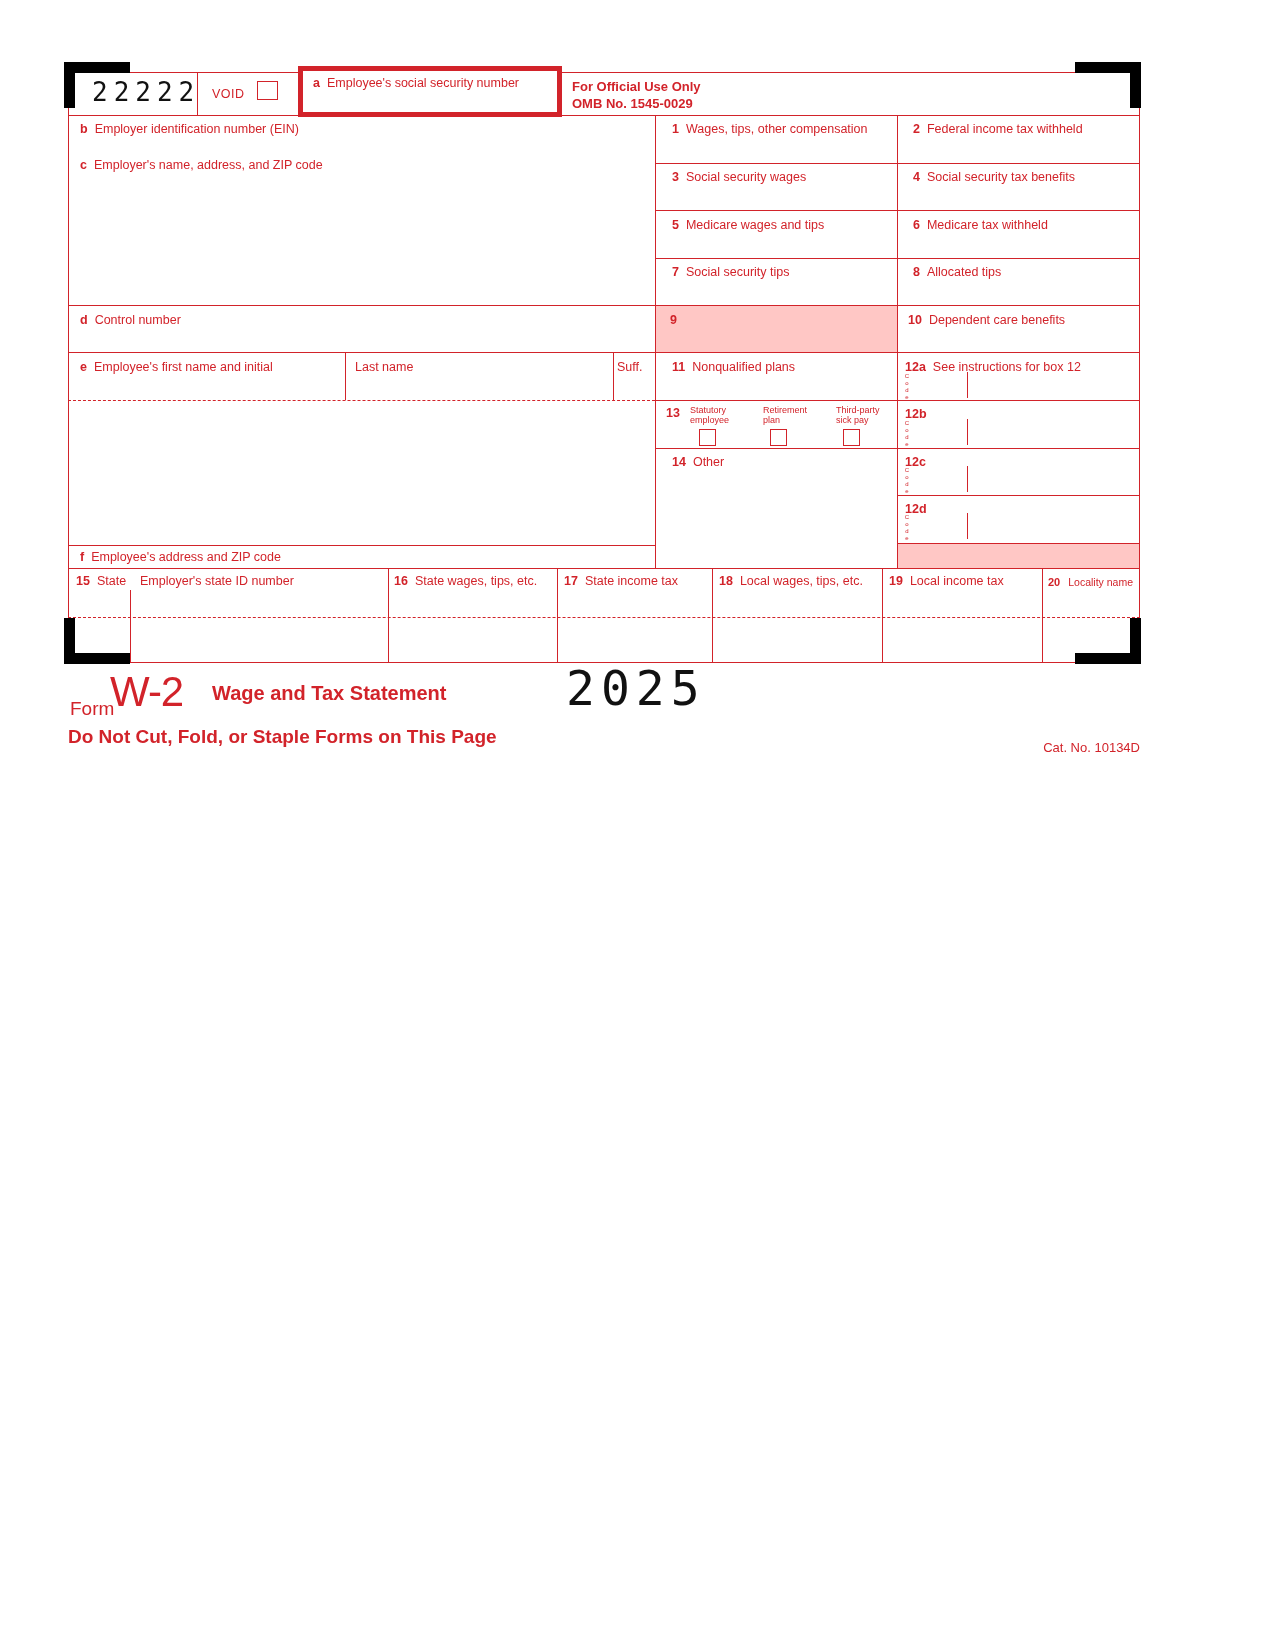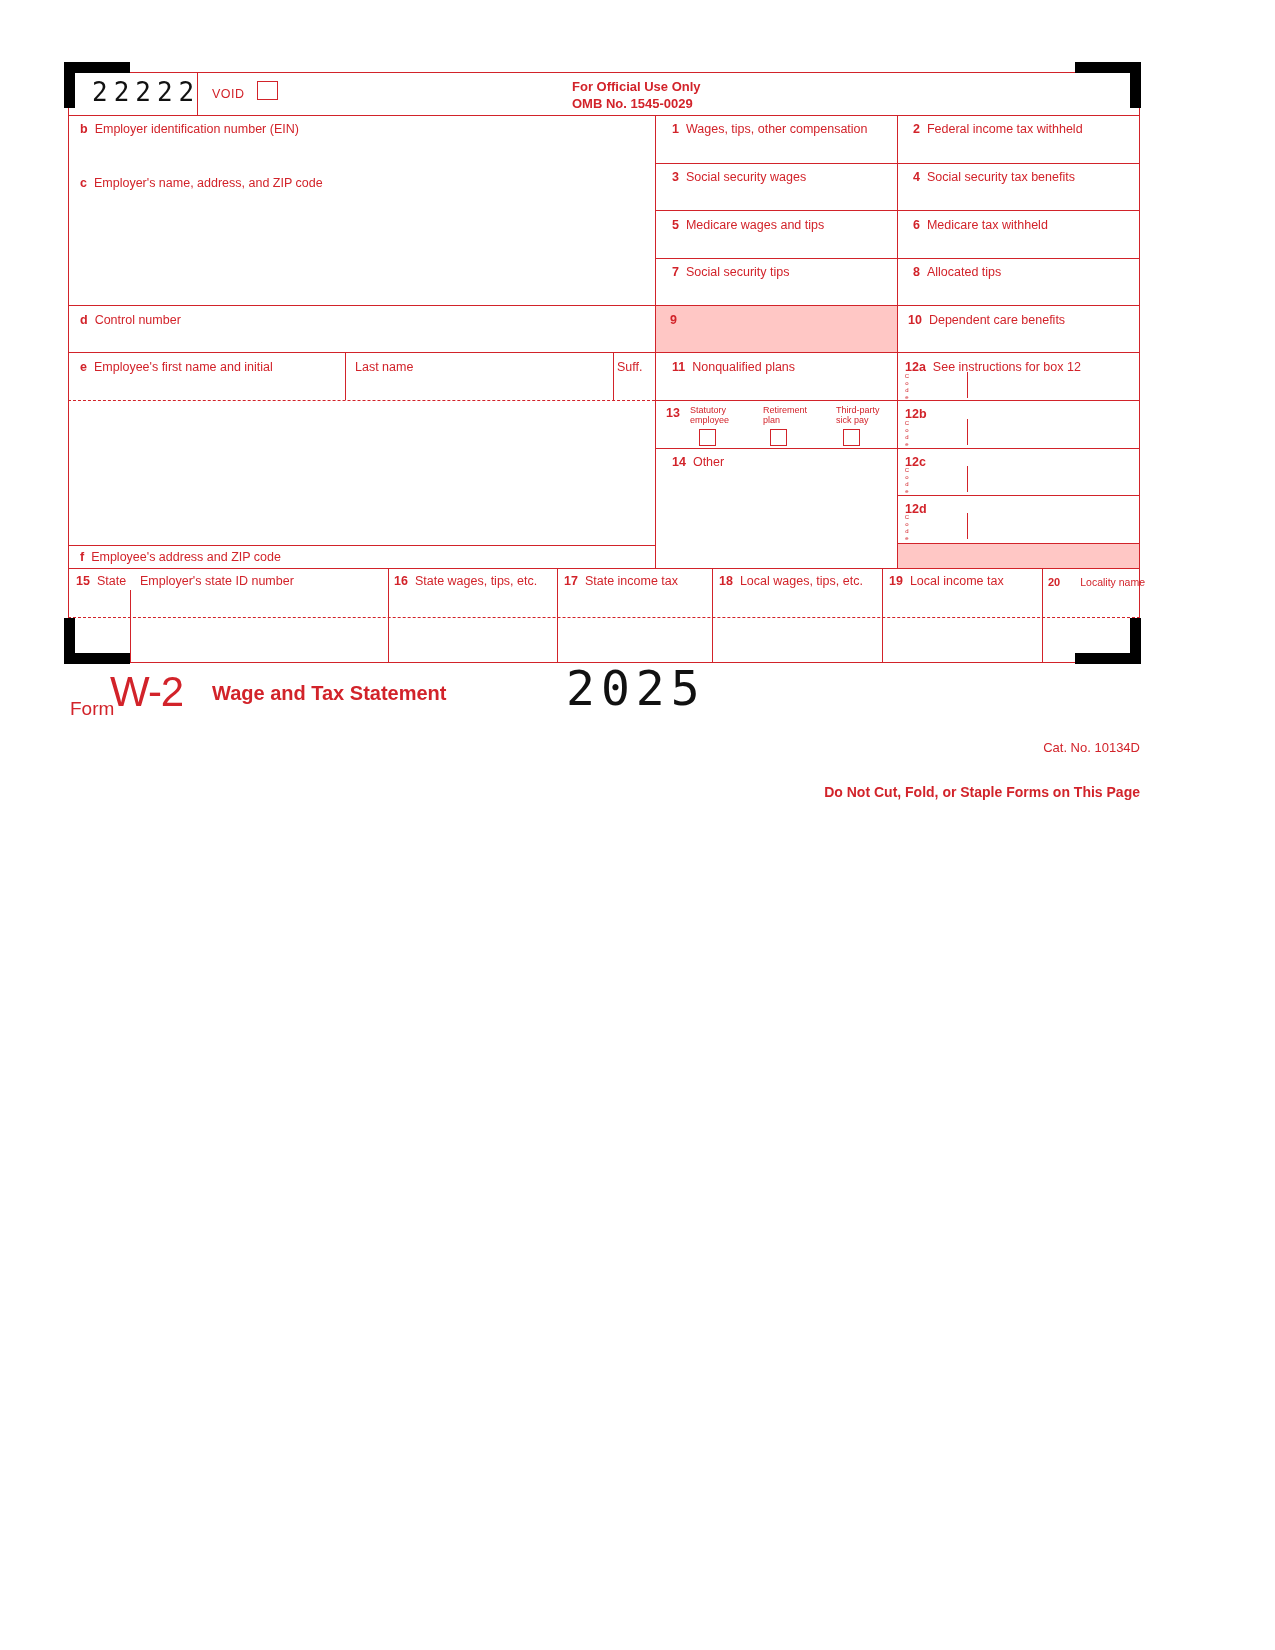--- a/index.html
+++ b/index.html
@@ -21,21 +21,21 @@
     position:absolute;left:68px;top:72px;width:1072px;height:591px;
     border:1px solid var(--red);box-sizing:border-box;
   }
   .shade{position:absolute;background:var(--pink);}
   .hl{position:absolute;height:0;border-top:1px solid var(--red);}
   .hl.dash{border-top-style:dashed;}
   .vl{position:absolute;width:0;border-left:1px solid var(--red);}
   .lbl{position:absolute;font-size:12.5px;line-height:14px;white-space:nowrap;color:var(--red);}
   .lbl .b{font-weight:700;margin-right:7px;}
   .lbl.sm{font-size:10.5px;}
-  .lbl.sm .b{font-size:11px;margin-right:20px;}
+  .lbl.sm .b{font-size:11px;margin-right:8px;}
   .ctrl-num{
     position:absolute;left:92px;top:77px;
     font-family:"DejaVu Sans Mono", monospace;
     font-size:26px;letter-spacing:6px;color:var(--ink);
   }
   .void-lbl{position:absolute;left:212px;top:87px;font-size:12.5px;letter-spacing:0.5px;color:var(--red);}
   .cb{position:absolute;border:1px solid var(--red);background:#fff;box-sizing:border-box;}
   .box-a{
     position:absolute;left:298px;top:66px;width:264px;height:51px;
     border:5px solid var(--red);box-sizing:border-box;background:#fff;
@@ -59,21 +59,21 @@
   .form-title{position:absolute;left:212px;top:682px;font-size:20px;font-weight:700;color:var(--red);}
   .year{
     position:absolute;left:566px;top:660px;
     font-family:"DejaVu Sans Mono", monospace;
     font-size:48px;letter-spacing:6px;color:var(--ink);
   }
   .footer-right{position:absolute;right:135px;top:678px;text-align:right;font-size:13px;line-height:17px;color:var(--red);}
   .footer-right .privacy{font-weight:700;}
   .cat-no{position:absolute;right:135px;top:740px;font-size:13px;color:var(--red);}
   .copya{position:absolute;left:70px;top:720px;font-size:14.5px;line-height:19px;color:var(--red);}
-  .do-not-cut{position:absolute;left:68px;top:784px;width:1072px;text-align:right;font-size:14px;font-weight:700;color:var(--red);}
+  .do-not-cut{position:absolute;left:68px;top:726px;width:1072px;text-align:left;font-size:19px;font-weight:700;color:var(--red);}
   .watermark{position:absolute;left:80px;top:1531px;font-size:17px;color:var(--ink);}
 </style>
 </head>
 <body>
 
 <div class="page">
 
   <div class="shade" style="left:656px;top:306px;width:241px;height:46px"></div>
   <div class="shade" style="left:898px;top:544px;width:242px;height:24px"></div>
 
@@ -103,30 +103,33 @@
   <div class="hl" style="left:897px;top:495px;width:243px"></div>
   <div class="hl" style="left:897px;top:543px;width:243px"></div>
   <div class="hl" style="left:68px;top:545px;width:587px"></div>
   <div class="hl" style="left:68px;top:568px;width:1072px"></div>
   <div class="hl dash" style="left:68px;top:617px;width:1072px"></div>
 
   <div class="ctrl-num">22222</div>
   <div class="void-lbl">VOID</div>
   <div class="cb" style="left:257px;top:81px;width:21px;height:19px"></div>
 
+  <div class="box-a">
+    <span class="b">a</span><span>Employee's social security number</span>
+  </div>
 
   <div class="official">
     <div>For Official Use Only</div>
     <div>OMB No. 1545-0029</div>
   </div>
 
   <div class="lbl" style="left:80px;top:122px">
     <span class="b">b</span><span>Employer identification number (EIN)</span>
   </div>
-  <div class="lbl" style="left:80px;top:176px">
+  <div class="lbl" style="left:80px;top:158px">
     <span class="b">c</span><span>Employer's name, address, and ZIP code</span>
   </div>
   <div class="lbl" style="left:80px;top:313px">
     <span class="b">d</span><span>Control number</span>
   </div>
   <div class="lbl" style="left:80px;top:360px">
     <span class="b">e</span><span>Employee's first name and initial</span>
   </div>
   <div class="lbl" style="left:355px;top:360px">Last name</div>
   <div class="lbl" style="left:617px;top:360px">Suff.</div>

